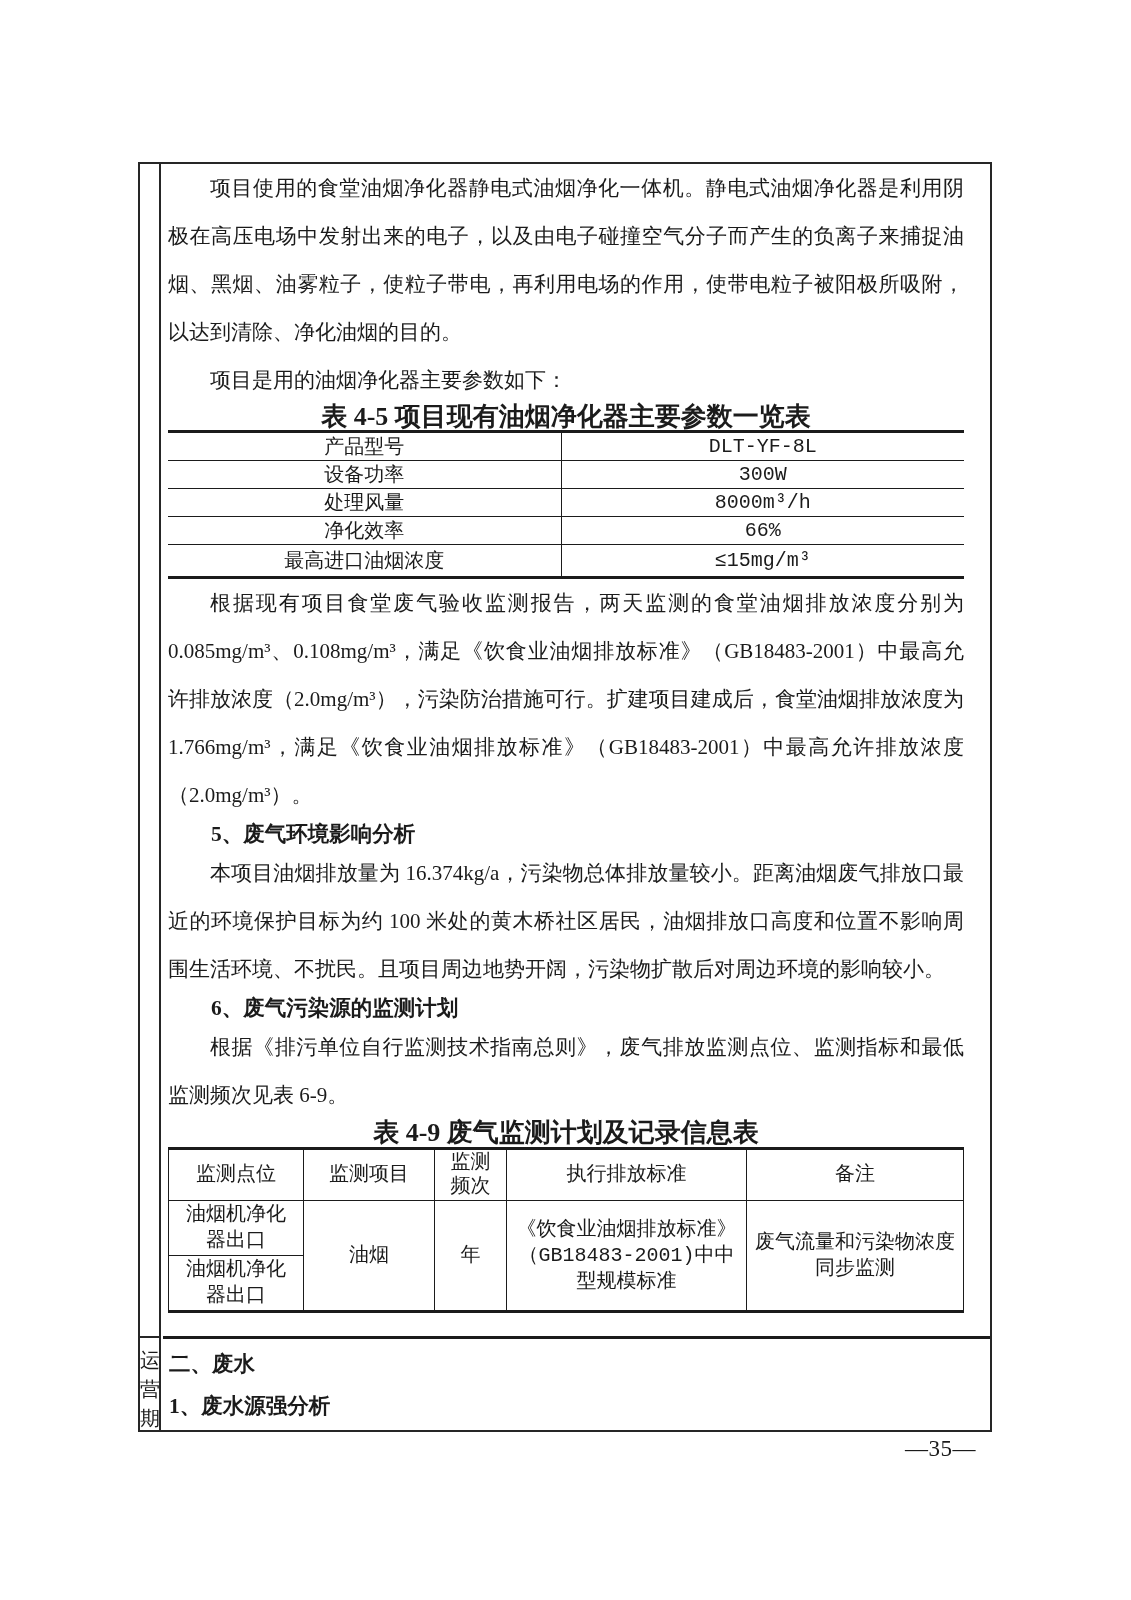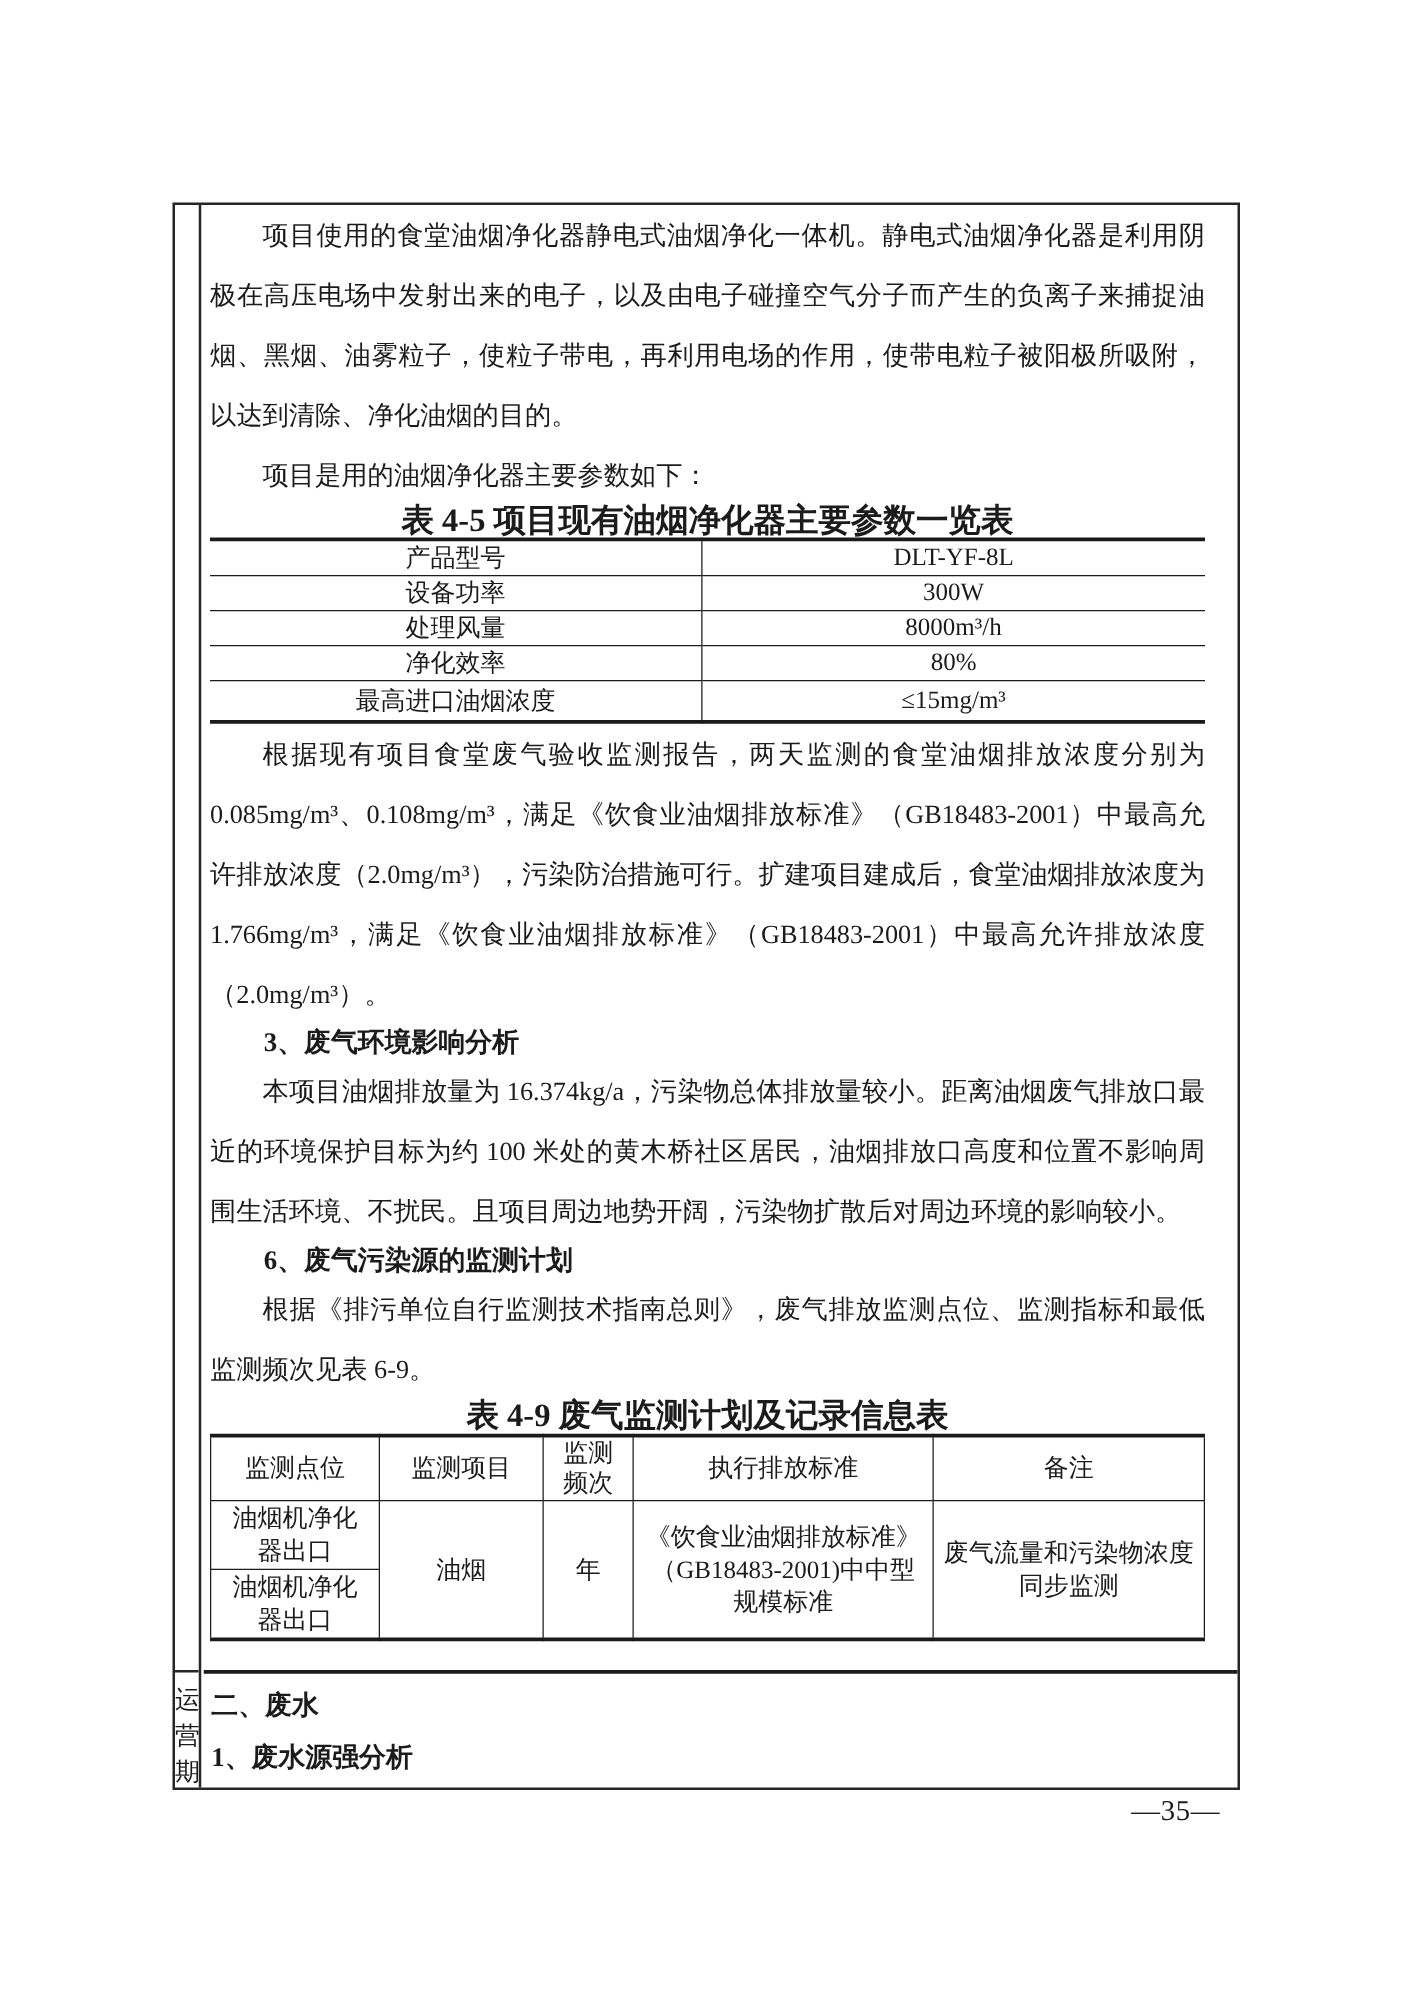--- a/index.html
+++ b/index.html
@@ -66,21 +66,21 @@
     line-height: 26px;
     margin: 0;
   }
   .cap49 { line-height: 28px; }
   .hd {
     font-size: 21.5px;
     font-weight: bold;
     line-height: 30px;
     text-indent: 2em;
   }
-  table { border-collapse: collapse; width: 100%; table-layout: fixed; }
+  table { border-collapse: collapse; width: 100%; table-layout: fixed; font-family: Liberation Mono, monospace; }
   .t45 {
     border-top: 3px solid #1b1b1b;
     border-bottom: 3px solid #1b1b1b;
     font-size: 20px;
   }
   .t45 td {
     border-bottom: 1.4px solid #1b1b1b;
     text-align: center;
     vertical-align: middle;
     padding: 0;
@@ -172,31 +172,31 @@
           <tr>
             <td class="lab">设备功率</td>
             <td>300W</td>
           </tr>
           <tr>
             <td class="lab">处理风量</td>
             <td>8000m³/h</td>
           </tr>
           <tr>
             <td class="lab">净化效率</td>
-            <td>80%</td>
+            <td>66%</td>
           </tr>
           <tr>
             <td class="lab">最高进口油烟浓度</td>
             <td>≤15mg/m³</td>
           </tr>
         </tbody>
       </table>
 
       <p class="body">根据现有项目食堂废气验收监测报告，两天监测的食堂油烟排放浓度分别为0.085mg/m³、0.108mg/m³，满足《饮食业油烟排放标准》（GB18483-2001）中最高允许排放浓度（2.0mg/m³），污染防治措施可行。扩建项目建成后，食堂油烟排放浓度为1.766mg/m³，满足《饮食业油烟排放标准》（GB18483-2001）中最高允许排放浓度（2.0mg/m³）。</p>
-      <p class="hd">3、废气环境影响分析</p>
+      <p class="hd">5、废气环境影响分析</p>
       <p class="body">本项目油烟排放量为 16.374kg/a，污染物总体排放量较小。距离油烟废气排放口最近的环境保护目标为约 100 米处的黄木桥社区居民，油烟排放口高度和位置不影响周围生活环境、不扰民。且项目周边地势开阔，污染物扩散后对周边环境的影响较小。</p>
       <p class="hd">6、废气污染源的监测计划</p>
       <p class="body">根据《排污单位自行监测技术指南总则》，废气排放监测点位、监测指标和最低监测频次见表 6-9。</p>
 
       <p class="cap cap49">表 4-9 废气监测计划及记录信息表</p>
       <table class="t49">
         <colgroup>
           <col style="width:135px">
             <col style="width:131px">
             <col style="width:72px">

